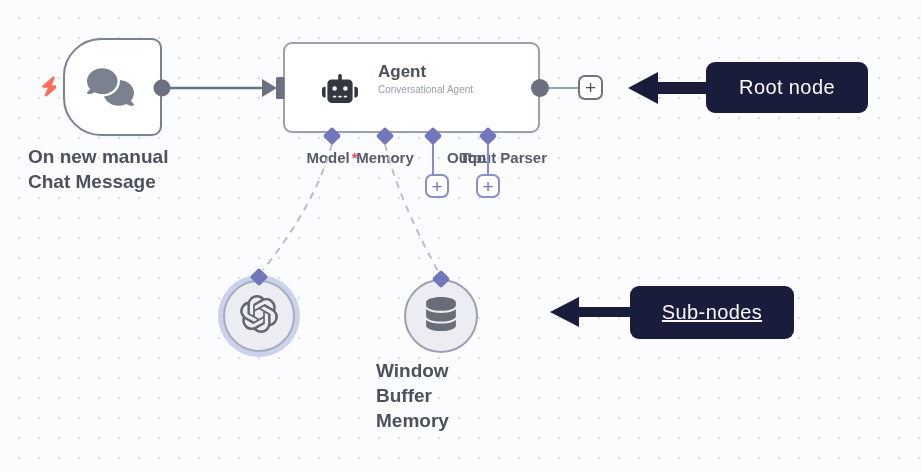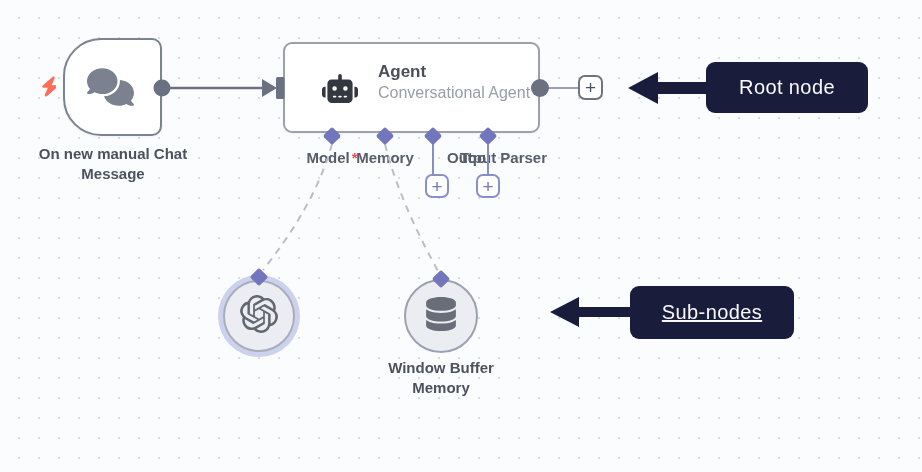--- a/index.html
+++ b/index.html
@@ -27,21 +27,21 @@
   }
   .agent-node{
     left:283px;top:42px;width:257px;height:91px;
     background:#fff;border:2px solid #9aa0ac;border-radius:9px;
     box-sizing:border-box;box-shadow:0 1px 3px rgba(40,45,60,.05);
   }
   .agent-title{
     left:93px;top:19px;font-size:17px;font-weight:700;color:#4b4f57;line-height:1.1;
   }
   .agent-subtitle{
-    left:93px;top:40px;font-size:16px;color:#989ea7;
+    left:93px;top:40px;font-size:10px;color:#989ea7;
   }
   .robot-wrap{left:37px;top:28px;width:36px;height:33px;}
   .bolt-wrap{left:41px;top:73px;width:15px;height:27px;}
   .chat-wrap{width:47px;height:38px;margin-left:-4px;}
   
   .openai-ring{
     left:218px;top:275px;width:82px;height:82px;border-radius:50%;
     background:#ccd1ed;
   }
   .openai-inner{
@@ -49,21 +49,21 @@
     background:#ecedf2;border:2px solid #a8adbb;box-sizing:border-box;
     display:flex;align-items:center;justify-content:center;
   }
   .wbm-node{
     left:404px;top:279px;width:74px;height:74px;border-radius:50%;
     background:#ecedf2;border:2px solid #9ba1ae;box-sizing:border-box;
     display:flex;align-items:center;justify-content:center;
   }
   
   .node-label{
-    font-size:15px;font-weight:700;color:#4c515c;text-align:center;line-height:1.32;
+    font-size:19px;font-weight:700;color:#4c515c;line-height:1.32;
   }
   .trigger-label{left:28px;top:144px;width:170px;}
   .openai-label{left:193px;top:358px;width:130px;}
   .wbm-label{left:376px;top:358px;width:130px;}
   .connector-label{
     top:149px;font-size:15px;font-weight:700;color:#575c68;white-space:nowrap;
     transform:translateX(-50%);
   }
   .req{color:#e25555;margin-left:2px;}
   

